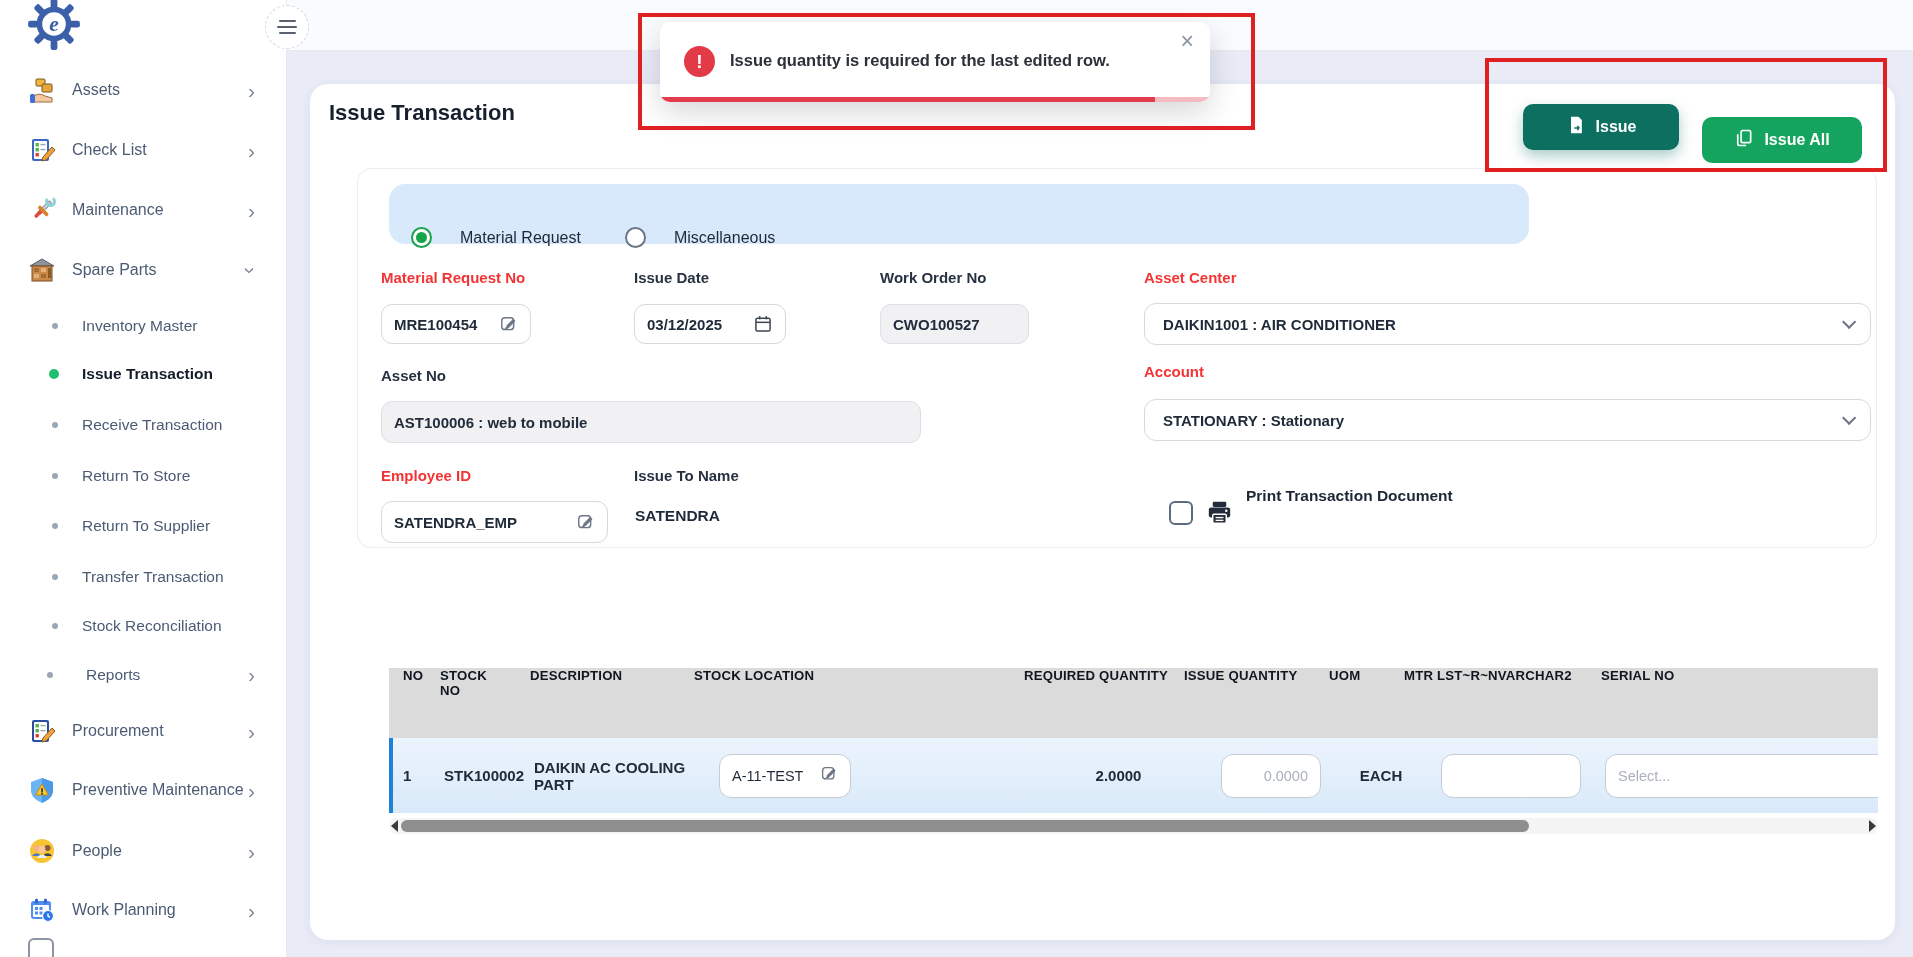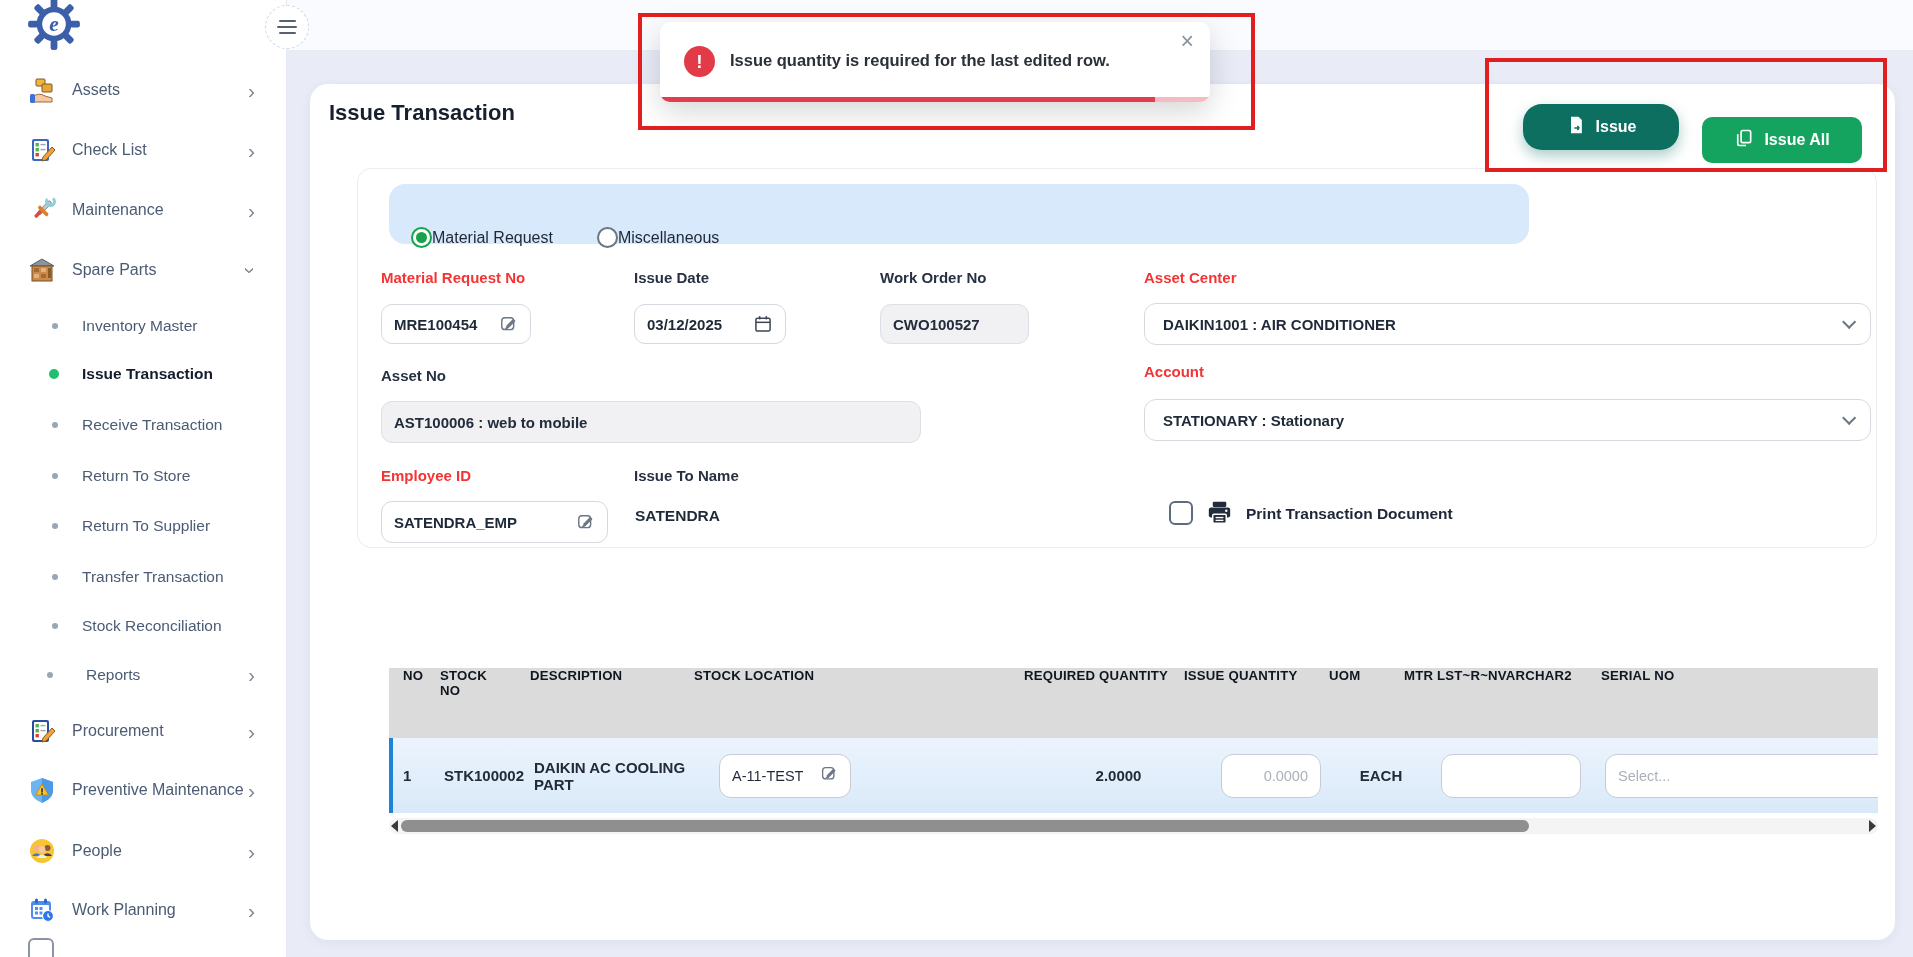--- a/index.html
+++ b/index.html
@@ -44,29 +44,29 @@
   .avatar .presence { position:absolute; right:-2px; bottom:0px; width:12px; height:12px;
     border-radius:50%; background:#1fb85a; border:2px solid #fff; }
 
   
   .main-card { position:absolute; left:310px; top:84px; width:1585px; height:856px;
     background:#fff; border-radius:18px; box-shadow:0 2px 12px rgba(30,40,90,.06); z-index:2; }
   .page-title { position:absolute; left:19px; top:16px; font-size:22px; font-weight:800; color:#18202e; }
   .btn { position:absolute; height:46px; border:none; border-radius:10px; color:#fff;
     font-size:16px; font-weight:700; display:flex; align-items:center; justify-content:center;
     gap:10px; cursor:pointer; font-family:inherit; }
-  .btn-issue { left:1213px; top:20px; width:156px; background:#0c6f60; box-shadow:0 6px 14px rgba(12,111,96,.35);border-radius:19px; }
+  .btn-issue { left:1213px; top:20px; width:156px; background:#0c6f60; box-shadow:0 6px 14px rgba(12,111,96,.35); }
   .btn-issueall { left:1392px; top:33px; width:160px; background:#14a45f; }
 
   
   .form-card { position:absolute; left:47px; top:84px; width:1520px; height:380px;
     border:1px solid #ececf2; border-radius:14px; background:#fff; }
   .radio-bar { position:absolute; left:31px; top:15px; width:1140px; height:60px;
     background:#d7e9fb; border-radius:16px; display:flex; align-items:center; padding-left:22px; gap:44px; }
-  .radio-opt { display:flex; align-items:center; gap:0; cursor:pointer;margin-top:47px; }
+  .radio-opt { display:flex; align-items:center; gap:28px; cursor:pointer;margin-top:47px; }
   .radio-outer { width:21px; height:21px; border-radius:50%; border:2px solid #6b7685; background:#fff;
     display:flex; align-items:center; justify-content:center; }
   .radio-opt.sel .radio-outer { border-color:#16a34a; }
   .radio-opt.sel .radio-dot { width:11px; height:11px; border-radius:50%; background:#16a34a; }
   .radio-lbl { font-size:16px; color:#1e2836; font-weight:500; }
 
   .flabel { position:absolute; font-size:15px; font-weight:700; color:#273142; }
   .flabel.req { color:#f43434; }
   .fld { position:absolute; height:40px; border:1px solid #d5d9e0; border-radius:11px; background:#fff;
     display:flex; align-items:center; padding:0 12px; gap:8px; }
@@ -452,21 +452,21 @@
       <span class="checkbox" style="left:811px; top:332px"></span>
       <span style="position:absolute; left:848px; top:330px">
         <svg width="27" height="27" viewBox="0 0 24 24" fill="#232c3a">
           <rect x="6" y="2.5" width="12" height="4.5" rx="1"></rect>
           <rect x="2.5" y="7.5" width="19" height="9" rx="2"></rect>
           <circle cx="18" cy="10.5" r="1.1" fill="#fff"></circle>
           <rect x="6" y="13.5" width="12" height="8" rx="1" fill="#232c3a" stroke="#fff" stroke-width="1.3"></rect>
           <line x1="8.5" y1="16.5" x2="15.5" y2="16.5" stroke="#fff" stroke-width="1.2"></line>
           <line x1="8.5" y1="19" x2="15.5" y2="19" stroke="#fff" stroke-width="1.2"></line>
         </svg></span>
-      <span class="print-lbl" style="left:888px; top:336px">Print Transaction Document</span>
+      <span class="print-lbl" style="left:888px; top:318px">Print Transaction Document</span>
     </div>
 
 
     <div class="table-wrap">
       <div class="t-row t-head">
         <div class="cell c0">NO</div>
         <div class="cell c1">STOCK NO</div>
         <div class="cell c2">DESCRIPTION</div>
         <div class="cell c3">STOCK LOCATION</div>
         <div class="cell c4">REQUIRED QUANTITY</div>

